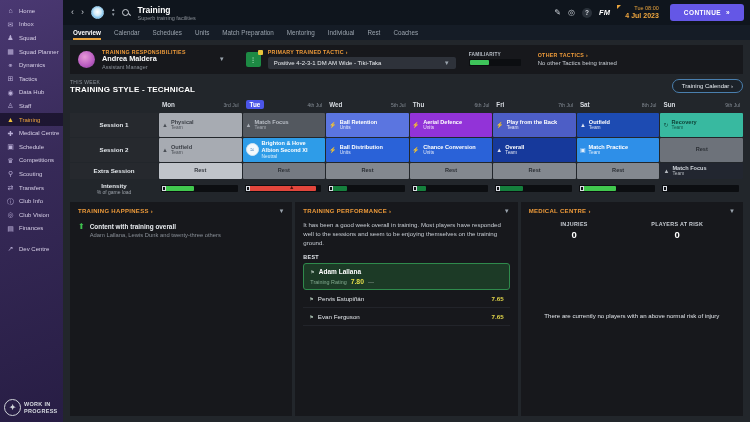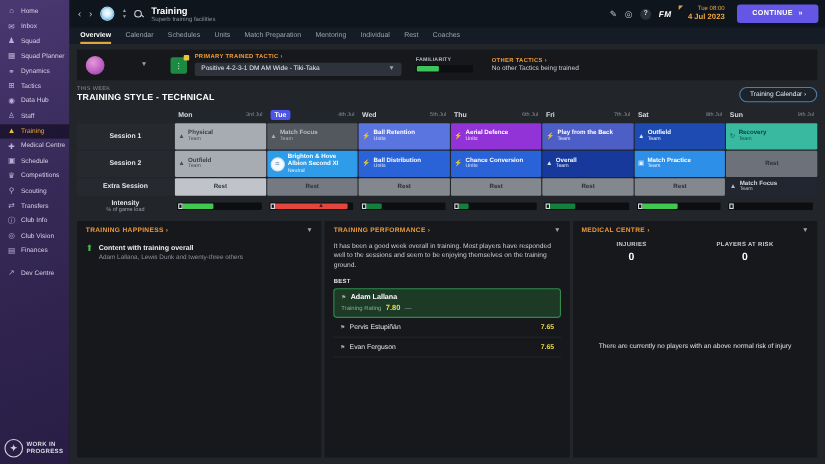--- a/index.html
+++ b/index.html
@@ -60,21 +60,21 @@
   .select { background:#2e323a; border-radius:2px; padding:3px 6px; font-size:6px; color:#e8ebef; display:flex; justify-content:space-between; align-items:center; width:188px; cursor:pointer; }
   .fam { text-align:left; margin-left:6px; }
   .fam-label { font-size:4.8px; font-weight:bold; color:#b8bec6; letter-spacing:.2px; }
   .fam-bar { width:52px; height:7px; background:#0c0e11; border-radius:1px; margin-top:2px; position:relative; }
   .fam-fill { position:absolute; left:1px; top:1px; bottom:1px; width:38%; background:#3ec45a; border-radius:1px; }
   .other-tactics { margin-left:10px; }
   .ot-text { font-size:6px; color:#c8cdd4; margin-top:2px; }
 
   
   .week { margin-top:5px; }
-  .week-top { display:flex; align-items:flex-end; }
+  .week-top { display:flex; align-items:center; }
   .wk-eyebrow { font-size:5px; color:#8a9098; letter-spacing:.3px; }
   .wk-title { font-size:8px; font-weight:bold; color:#fff; letter-spacing:.2px; }
   .wk-btn { margin-left:auto; border:1px solid #4a7fae; color:#e6eaef; background:rgba(20,30,40,.4); font-size:6px; border-radius:9px; padding:3px 9px; cursor:pointer; }
   .grid { display:flex; gap:1px; margin-top:4px; }
   .gcol { display:flex; flex-direction:column; gap:1px; flex:1; min-width:0; }
   .gcol.labels { flex:0 0 88px; }
   .ghead { height:14px; display:flex; justify-content:space-between; align-items:center; padding:0 3px; }
   .day-name { font-size:6.3px; font-weight:bold; color:#d8dce2; }
   .day-name.today { background:#4b55e8; color:#fff; border-radius:2px; padding:1px 4px; }
   .day-date { font-size:5px; color:#858c95; }
@@ -251,20 +251,25 @@
         <div class="tab">Mentoring</div>
         <div class="tab">Individual</div>
         <div class="tab">Rest</div>
         <div class="tab">Coaches</div>
       </div>
 
     <div class="content">
 
       <div class="resp">
         <div class="avatar"></div>
+        <div>
+          <div class="resp-head">TRAINING RESPONSIBILITIES</div>
+          <div class="resp-name">Andrea Maldera</div>
+          <div class="resp-role">Assistant Manager</div>
+        </div>
         <span class="chev resp-left-chev">▼</span>
         <div class="tacticon"></div>
         <div>
           <div class="resp-head">PRIMARY TRAINED TACTIC ›</div>
           <div class="select" style="margin-top:2px;">
             <span>Positive 4-2-3-1 DM AM Wide - Tiki-Taka</span>
             <span class="chev">▼</span>
           </div>
         </div>
         <div class="fam">

